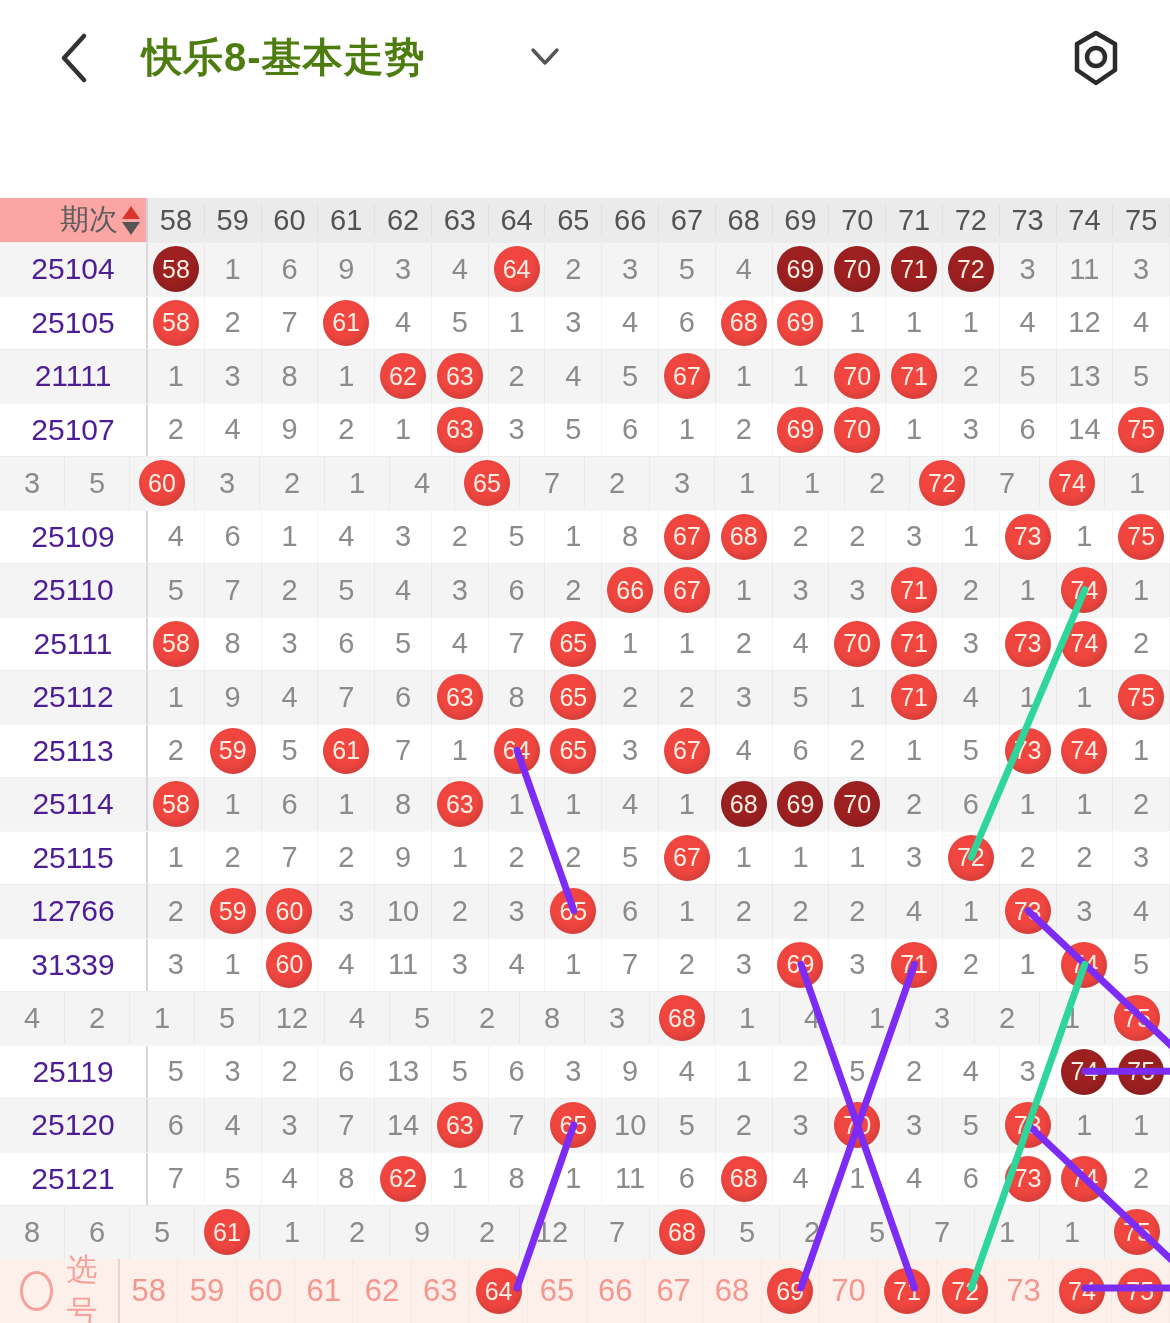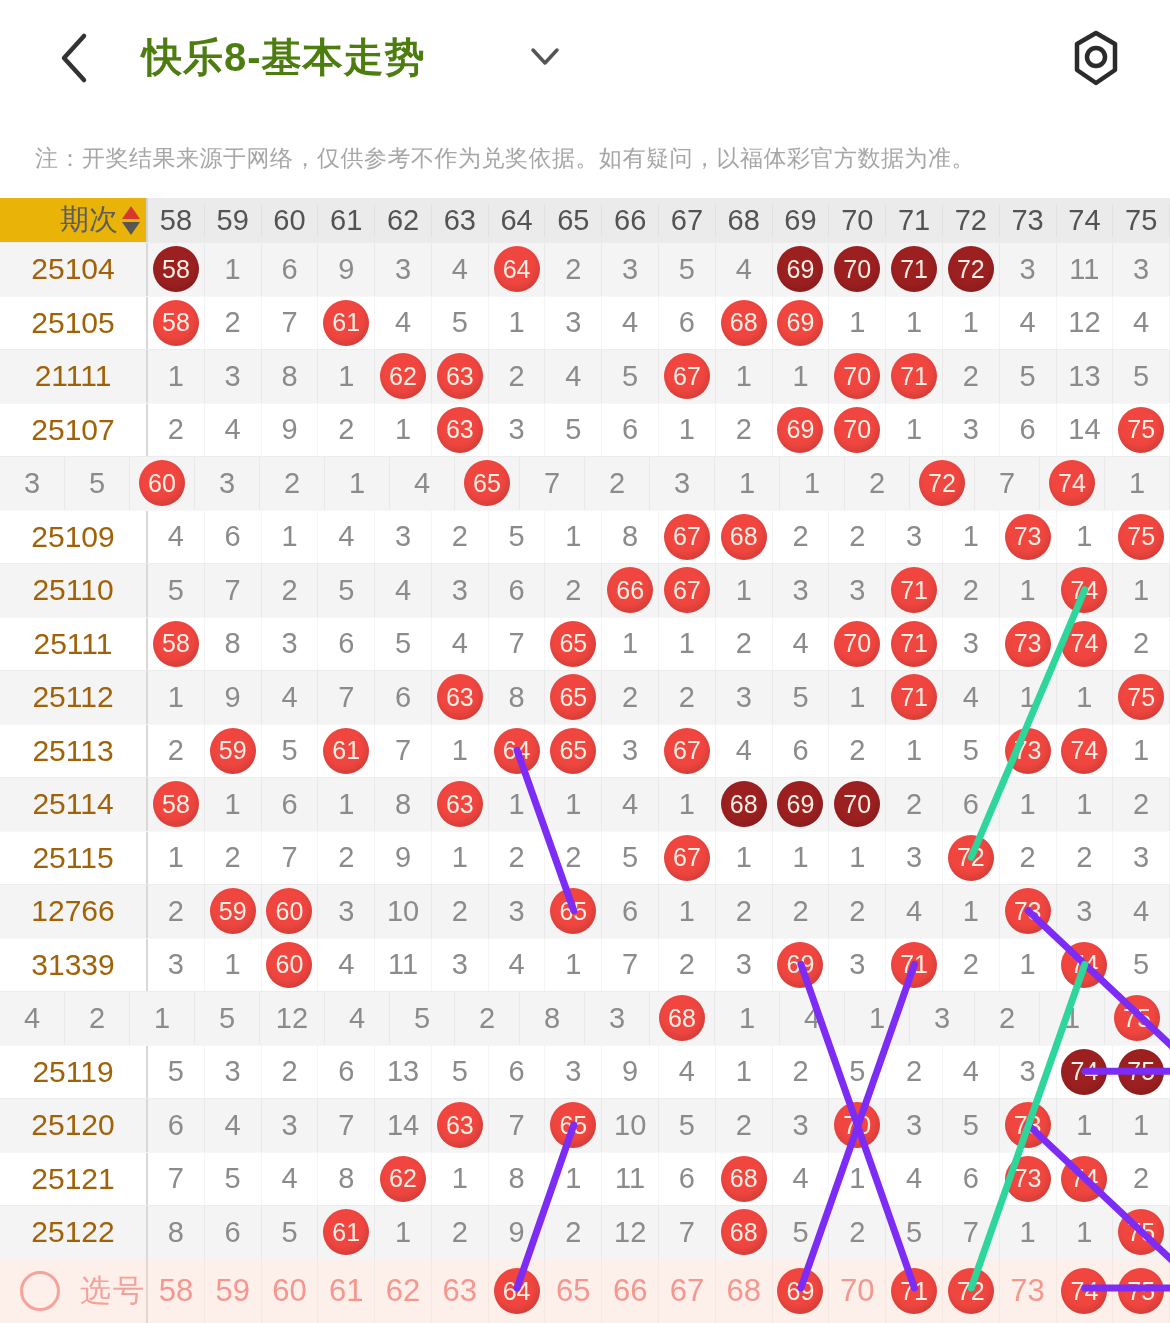--- a/index.html
+++ b/index.html
@@ -14,40 +14,40 @@
   .title-caret { position:absolute; left:527px; top:44px; width:36px; height:26px; }
   .settings-btn { position:absolute; left:1064px; top:26px; width:64px; height:64px; }
 
   
   .notice { position:absolute; left:35px; top:143px; width:1100px; font-size:23px; color:#a6a6a6; letter-spacing:0.5px; }
 
   
   .table { position:absolute; left:0; top:198px; width:1170px; }
   .thead { display:flex; height:44px; background:#ebebeb; align-items:center; }
   .th-period { width:148px; height:100%; display:flex; align-items:center; justify-content:flex-end;
-               padding-right:6px; font-size:29px; color:#5c5c5c; border-right:2px solid #d2d2d2; background:#eab308; }
+               padding-right:6px; font-size:29px; color:#5c5c5c; border-right:2px solid #d2d2d2; background:#fca5a5; }
   .sort { display:inline-flex; flex-direction:column; margin-left:4px; justify-content:center; }
   .sort .up   { width:0; height:0; border-left:9px solid transparent; border-right:9px solid transparent; border-bottom:13px solid #d8372c; margin-bottom:3px; }
   .sort .down { width:0; height:0; border-left:9px solid transparent; border-right:9px solid transparent; border-top:13px solid #565656; }
   .th-num { flex:1; text-align:center; font-size:29px; color:#535353; border-right:1px solid rgba(0,0,0,0.04); }
 
   .row { display:flex; height:53.5px; align-items:center; border-top:1px solid rgba(0,0,0,0.03); }
   .row.alt { background:#f4f4f5; }
   .cell-period { width:148px; height:100%; display:flex; align-items:center; justify-content:center;
-                 font-size:30px; color:#a16207; border-right:2px solid #d8d8d8; }
+                 font-size:30px; color:#4c1d95; border-right:2px solid #d8d8d8; }
   .cell { flex:1; height:100%; display:flex; align-items:center; justify-content:center;
           font-size:29px; color:#8b8b8b; border-right:1px solid rgba(0,0,0,0.045); position:relative; }
   .ball { width:46px; height:46px; border-radius:50%; background:#f14640; color:#fcf0e4;
           display:flex; align-items:center; justify-content:center; font-size:25px; flex:none;
           box-shadow: inset -2px -4px 6px rgba(0,0,0,0.12); }
   .ball.dark { background:#9d2021; }
 
   
   .select-row { display:flex; height:65px; background:#fdefe9; align-items:center; }
-  .select-left { width:148px; height:100%; display:flex; align-items:center; border-right:2px solid #e7d4cf;justify-content:space-between; }
+  .select-left { width:120px; height:100%; display:flex; align-items:center; border-right:2px solid #e7d4cf;justify-content:space-between; }
   .select-circle { width:40px; height:40px; border-radius:50%; border:3px solid #f5a39c; margin-left:20px; background:transparent; }
   .select-label { font-size:31px; color:#f5a09a; margin-left:14px; letter-spacing:2px; }
   .select-cell { flex:1; height:100%; display:flex; align-items:center; justify-content:center;
                  font-size:31px; color:#f5968f; border-right:1px solid rgba(0,0,0,0.03); }
 
   
   #lines { position:absolute; left:0; top:0; width:1170px; height:1323px; pointer-events:none; z-index:5; }
   svg.icon { display:block; }
 </style>
 </head>
@@ -68,21 +68,20 @@
       </svg>
     </div>
     <div class="settings-btn">
       <svg class="icon" width="64" height="64" viewBox="0 0 64 64">
         <path d="M32 7 L51 18 L51 44 L32 57 L13 44 L13 18 Z" fill="none" stroke="#2b2b2b" stroke-width="4.5" stroke-linejoin="round"></path>
         <circle cx="32" cy="31" r="9" fill="none" stroke="#2b2b2b" stroke-width="4.5"></circle>
       </svg>
     </div>
   </div>
 
-  <div class="notice">注：开奖结果来源于网络，仅供参考不作为兑奖依据。如有疑问，以福体彩官方数据为准。</div>
 
   <div class="table">
     <div class="thead">
       <div class="th-period">
         <span>期次</span>
         <span class="sort">
             <span class="up"></span>
             <span class="down"></span>
           </span>
       </div>
@@ -627,21 +626,20 @@
           <div class="cell">6</div>
           <div class="cell">
             <div class="ball">73</div>
           </div>
           <div class="cell">
             <div class="ball">74</div>
           </div>
           <div class="cell">2</div>
         </div>
         <div class="row alt">
-          <div class="cell-period">25122</div>
           <div class="cell">8</div>
           <div class="cell">6</div>
           <div class="cell">5</div>
           <div class="cell">
             <div class="ball">61</div>
           </div>
           <div class="cell">1</div>
           <div class="cell">2</div>
           <div class="cell">9</div>
           <div class="cell">2</div>

